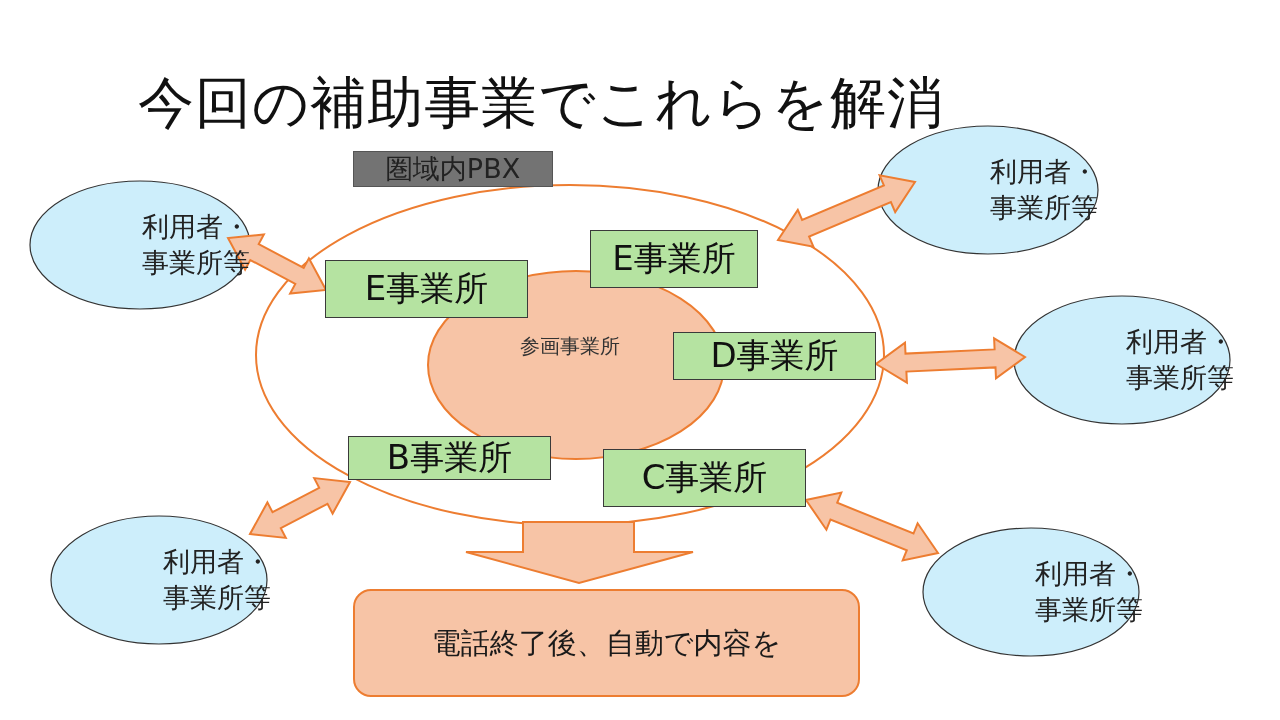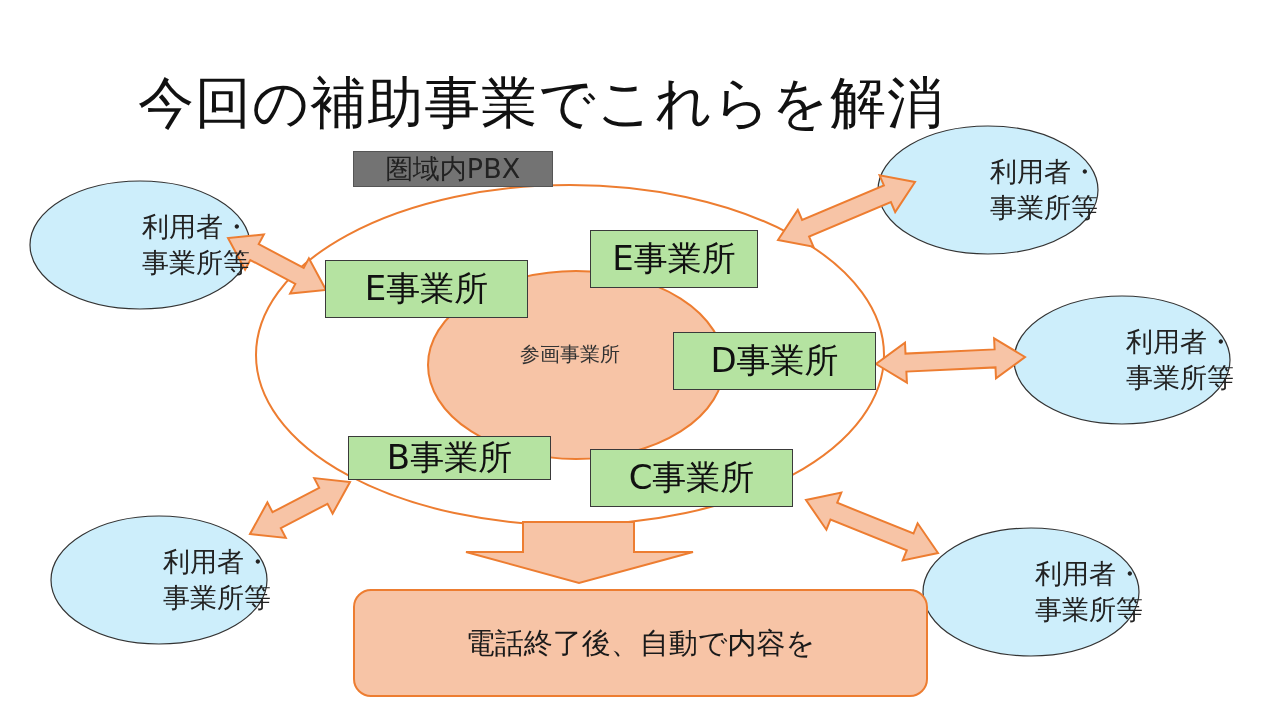--- a/index.html
+++ b/index.html
@@ -11,22 +11,22 @@
   .box { position: absolute; background: #b5e3a1; border: 1.5px solid #3a3a3a;
          display: flex; align-items: center; justify-content: center;
          font-size: 34px; color: #111; box-sizing: border-box; white-space: nowrap; }
   .pbx-label { position: absolute; left: 353px; top: 151px; width: 200px; height: 36px;
                border: 1.5px solid #555; background: #737373; box-sizing: border-box;
                display: flex; align-items: center; justify-content: center;
                font-size: 27px; color: #222; }
   .user { position: absolute; display: flex; flex-direction: column; align-items: flex-end;
           justify-content: center; font-size: 27px; line-height: 36px; color: #222; text-align: center; }
   .center-label { position: absolute; left: 470px; top: 332px; width: 200px; text-align: center;
-                  font-size: 20px; line-height: 28px; color: #333; margin-top: 8px; }
-  .result { position: absolute; left: 353px; top: 589px; width: 575px; height: 108px;
+                  font-size: 20px; line-height: 28px; color: #333; }
+  .result { position: absolute; left: 353px; top: 589px; width: 507px; height: 108px;
             background: #f7c4a6; border: 2px solid #ed7d31; border-radius: 18px; box-sizing: border-box;
             display: flex; flex-direction: column; align-items: center; justify-content: center;
             font-size: 29px; line-height: 42px; color: #1a1a1a; }
 </style>
 </head>
 <body>
 
 <svg id="diagram" width="1280" height="720">
 
   <ellipse cx="570" cy="355" rx="314" ry="170" fill="none" stroke="#ed7d31" stroke-width="2"></ellipse>
@@ -52,22 +52,22 @@
 
 <div class="title">今回の補助事業でこれらを解消</div>
 <div class="pbx-label">圏域内PBX</div>
 
 <div class="center-label">
   <div>参画事業所</div>
 </div>
 
 <div class="box" style="left:325px;top:260px;width:203px;height:58px;">E事業所</div>
 <div class="box" style="left:348px;top:436px;width:203px;height:44px;">B事業所</div>
-<div class="box" style="left:590px;top:449px;width:203px;height:58px;">C事業所</div>
-<div class="box" style="left:673px;top:332px;width:203px;height:58px;">D事業所</div>
+<div class="box" style="left:603px;top:449px;width:203px;height:58px;">C事業所</div>
+<div class="box" style="left:673px;top:332px;width:203px;height:48px;">D事業所</div>
 <div class="box" style="left:590px;top:230px;width:168px;height:58px;">E事業所</div>
 
 <div class="user" style="left:30px;top:200px;width:220px;height:90px;">
   <div>利用者・</div>
   <div>事業所等</div>
 </div>
 <div class="user" style="left:878px;top:145px;width:220px;height:90px;">
   <div>利用者・</div>
   <div>事業所等</div>
 </div>

